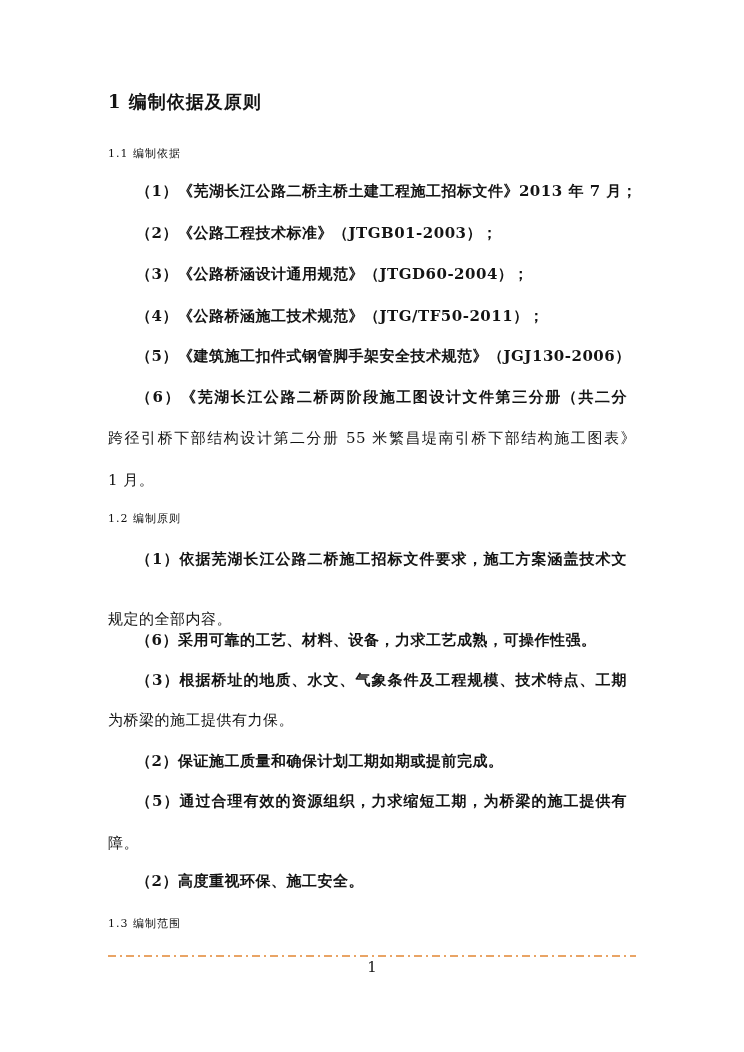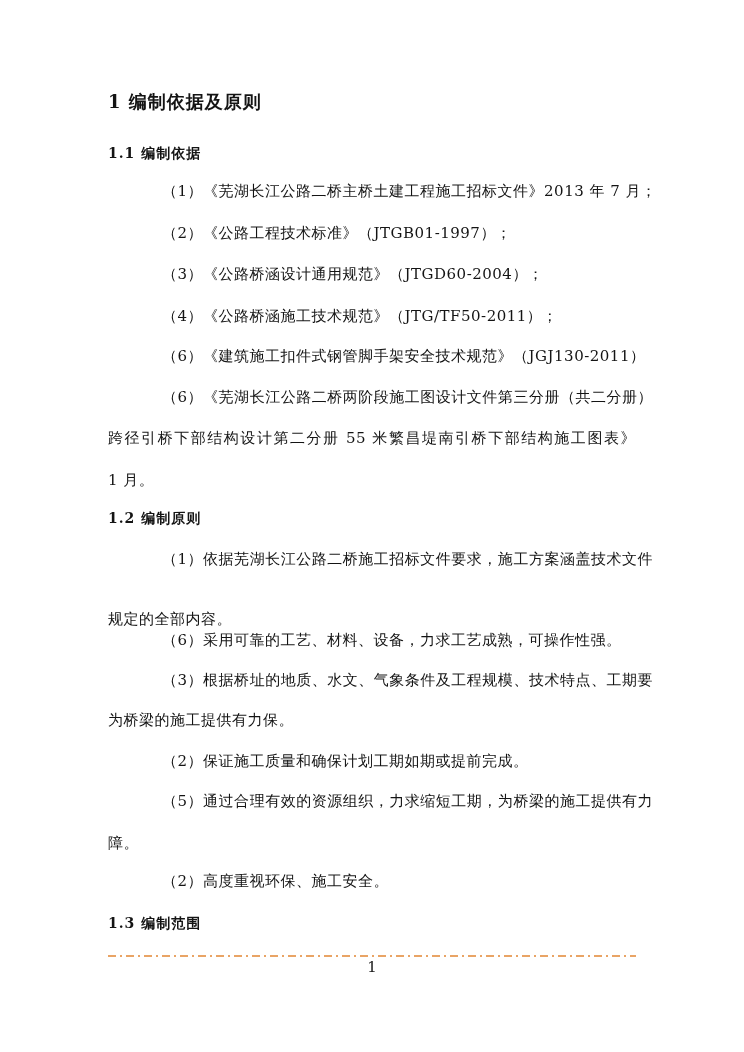--- a/index.html
+++ b/index.html
@@ -25,27 +25,28 @@
     line-height: 23px;
     letter-spacing: 0.5px;
     white-space: nowrap;
   }
   .h1 {
     font-size: 18px;
     font-weight: bold;
     letter-spacing: 1px;
   }
   .h2 {
-    font-size: 14px;
-    font-weight: bold;
+    font-size: 11px;
+    font-weight: normal;
     letter-spacing: 1px;
   }
   .indent {
-    left: 162px;
+    left: 136px;
     width: 491px;
+    font-weight: bold;
   }
   .full {
     white-space: normal;
     text-align: justify;
     text-align-last: justify;
     height: 23px;
     overflow: hidden;
   }
   .footer-rule {
     position: absolute;
@@ -66,24 +67,24 @@
 </head>
 <body>
 
 <div class="page" style="color: rgb(20, 20, 20);">
 
   <div class="line h1" style="top:90px">1 编制依据及原则</div>
 
   <div class="line h2" style="top:142px">1.1 编制依据</div>
 
   <div class="line indent" style="top:180px">（1）《芜湖长江公路二桥主桥土建工程施工招标文件》2013 年 7 月；</div>
-  <div class="line indent" style="top:222px">（2）《公路工程技术标准》（JTGB01-1997）；</div>
+  <div class="line indent" style="top:222px">（2）《公路工程技术标准》（JTGB01-2003）；</div>
   <div class="line indent" style="top:263px">（3）《公路桥涵设计通用规范》（JTGD60-2004）；</div>
   <div class="line indent" style="top:305px">（4）《公路桥涵施工技术规范》（JTG/TF50-2011）；</div>
-  <div class="line indent" style="top:345px">（6）《建筑施工扣件式钢管脚手架安全技术规范》（JGJ130-2011）</div>
+  <div class="line indent" style="top:345px">（5）《建筑施工扣件式钢管脚手架安全技术规范》（JGJ130-2006）</div>
   <div class="line indent full" style="top:386px">（6）《芜湖长江公路二桥两阶段施工图设计文件第三分册（共二分册）55m</div>
   <div class="line full" style="top:427px">跨径引桥下部结构设计第二分册 55 米繁昌堤南引桥下部结构施工图表》2014 年</div>
   <div class="line" style="top:469px">1 月。</div>
 
   <div class="line h2" style="top:507px">1.2 编制原则</div>
 
   <div class="line indent full" style="top:548px">（1）依据芜湖长江公路二桥施工招标文件要求，施工方案涵盖技术文件所</div>
   <div class="line" style="top:608px">规定的全部内容。</div>
   <div class="line indent" style="top:629px">（6）采用可靠的工艺、材料、设备，力求工艺成熟，可操作性强。</div>
   <div class="line indent full" style="top:669px">（3）根据桥址的地质、水文、气象条件及工程规模、技术特点、工期要求、</div>

